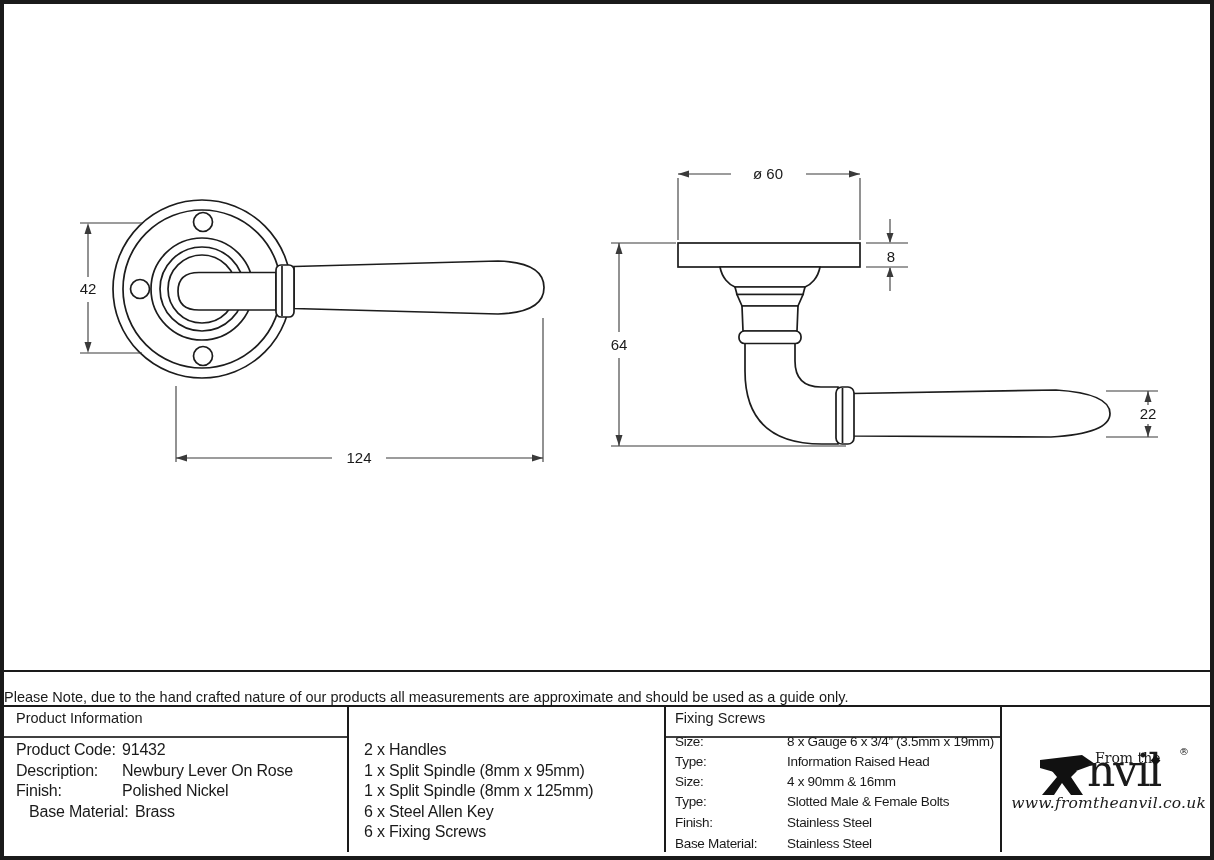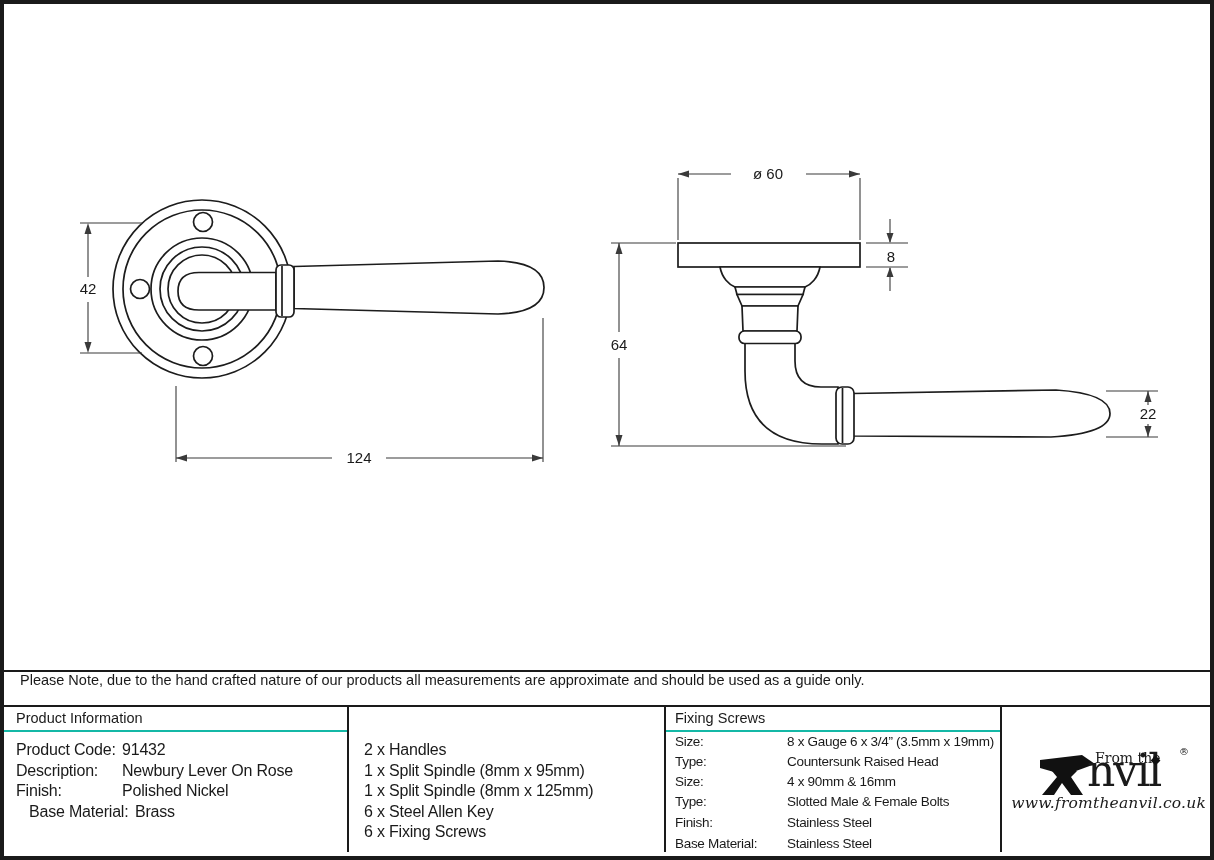--- a/index.html
+++ b/index.html
@@ -7,29 +7,29 @@
     position:relative;width:1214px;height:860px;background:#fff;
     font-family:"Liberation Sans",sans-serif;color:#1a1a1a;overflow:hidden;
   }
   .page-border{position:absolute;inset:0;border:4px solid #1a1a1a;pointer-events:none;z-index:50;}
   
   #drawing-svg{position:absolute;left:0;top:0;}
   
   .note-row{
     position:absolute;left:4px;top:670px;width:1206px;height:37px;box-sizing:border-box;
     border-top:2.5px solid #1a1a1a;border-bottom:2.5px solid #1a1a1a;
-    display:flex;align-items:flex-start;padding-left:16px;font-size:14.5px;
+    display:flex;align-items:flex-end;font-size:14.5px;
   }
   
   .spec-table{position:absolute;left:4px;top:707px;width:1206px;height:145px;}
   .cell{position:absolute;top:0;height:145px;box-sizing:border-box;}
   .cell.bl{border-left:2px solid #1a1a1a;}
   .cell-header{
-    position:absolute;left:0;right:0;top:0;height:25px;box-sizing:border-box;
-    border-bottom:2px solid #14b8a6;font-size:14.5px;line-height:23px;
+    position:absolute;left:0;right:0;top:0;height:31px;box-sizing:border-box;
+    border-bottom:2px solid #404040;font-size:14.5px;line-height:23px;
   }
   .row{position:absolute;white-space:nowrap;font-size:16px;letter-spacing:-0.2px;}
   .lbl{display:inline-block;}
   #cell-product .lbl{width:106px;}
   #cell-fixing  .row{font-size:13.5px;letter-spacing:-0.3px;}
   #cell-fixing  .lbl{width:112px;}
   
   #cell-logo{left:996px;width:210px;}
   .logo-box{position:absolute;inset:0;}
   .anvil-svg{position:absolute;left:34px;top:44px;}
@@ -147,21 +147,21 @@
       <div class="row" style="left:15px;top:96px;">6 x Steel Allen Key</div>
       <div class="row" style="left:15px;top:116px;">6 x Fixing Screws</div>
     </div>
 
     <div class="cell bl" id="cell-fixing" style="left:660px;width:336px;">
       <div class="cell-header" style="padding-left:9px;">Fixing Screws</div>
       <div class="row" style="left:9px;top:27px;">
         <span class="lbl">Size:</span><span>8 x Gauge 6 x 3/4” (3.5mm x 19mm)</span>
       </div>
       <div class="row" style="left:9px;top:47px;">
-        <span class="lbl">Type:</span><span>Countersunk Raised Head</span>
+        <span class="lbl">Type:</span><span>Information Raised Head</span>
       </div>
       <div class="row" style="left:9px;top:67px;">
         <span class="lbl">Size:</span><span>4 x 90mm &amp; 16mm</span>
       </div>
       <div class="row" style="left:9px;top:87px;">
         <span class="lbl">Type:</span><span>Slotted Male &amp; Female Bolts</span>
       </div>
       <div class="row" style="left:9px;top:108px;">
         <span class="lbl">Finish:</span><span>Stainless Steel</span>
       </div>

